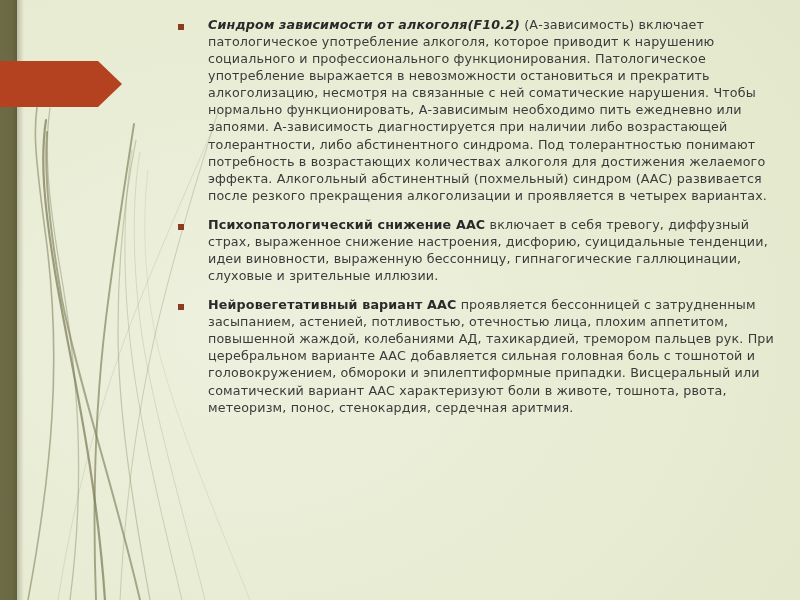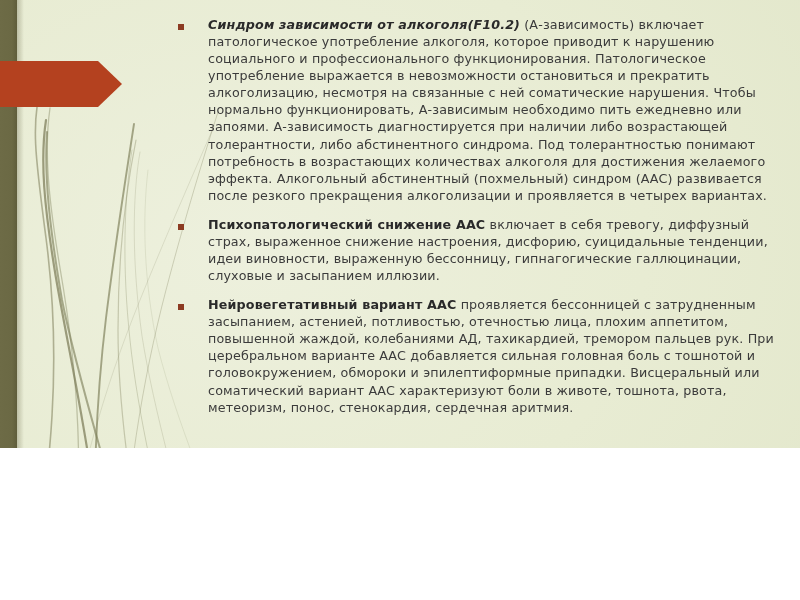--- a/index.html
+++ b/index.html
@@ -9,21 +9,21 @@
   body {
     width: 800px;
     height: 600px;
     overflow: hidden;
     font-family: "DejaVu Sans", sans-serif;
   }
 
   #slide {
     position: relative;
     width: 800px;
-    height: 448px;
+    height: 600px;
     overflow: hidden;
     background: #e9edd6;
     background-image:
       radial-gradient(ellipse 900px 700px at 30% 55%, #edf0dd 0%, #e8ecd3 45%, #dfe4c6 100%);
   }
 
   
   .left-bar {
     position: absolute;
     left: 0;
@@ -137,21 +137,21 @@
     <div class="bullet-row">
       <span class="bullet-marker"></span>
       <div class="bullet-text">
         <span class="lead-italic">Синдром зависимости от алкоголя(F10.2)</span><span> (А-зависимость) включает патологическое употребление алкоголя, которое приводит к нарушению социального и профессионального функционирования. Патологическое употребление выражается в невозможности остановиться и прекратить алкоголизацию, несмотря на связанные с ней соматические нарушения. Чтобы нормально функционировать, А-зависимым необходимо пить ежедневно или запоями. А-зависимость диагностируется при наличии либо возрастающей толерантности, либо абстинентного синдрома. Под толерантностью понимают потребность в возрастающих количествах алкоголя для достижения желаемого эффекта. Алкогольный абстинентный (похмельный) синдром (ААС) развивается после резкого прекращения алкоголизации и проявляется в четырех вариантах.</span>
       </div>
     </div>
 
     <div class="bullet-row">
       <span class="bullet-marker"></span>
       <div class="bullet-text">
-        <span class="lead">Психопатологический снижение ААС</span><span> включает в себя тревогу, диффузный страх, выраженное снижение настроения, дисфорию, суицидальные тенденции, идеи виновности, выраженную бессонницу, гипнагогические галлюцинации, слуховые и засыпанием иллюзии.</span>
+        <span class="lead">Психопатологический снижение ААС</span><span> включает в себя тревогу, диффузный страх, выраженное снижение настроения, дисфорию, суицидальные тенденции, идеи виновности, выраженную бессонницу, гипнагогические галлюцинации, слуховые и зрительные иллюзии.</span>
       </div>
     </div>
 
     <div class="bullet-row">
       <span class="bullet-marker"></span>
       <div class="bullet-text">
         <span class="lead">Нейровегетативный вариант ААС</span><span> проявляется бессонницей с затрудненным засыпанием, астенией, потливостью, отечностью лица, плохим аппетитом, повышенной жаждой, колебаниями АД, тахикардией, тремором пальцев рук. При церебральном варианте ААС добавляется сильная головная боль с тошнотой и головокружением, обмороки и эпилептиформные припадки. Висцеральный или соматический вариант ААС характеризуют боли в животе, тошнота, рвота, метеоризм, понос, стенокардия, сердечная аритмия.</span>
       </div>
     </div>
 

